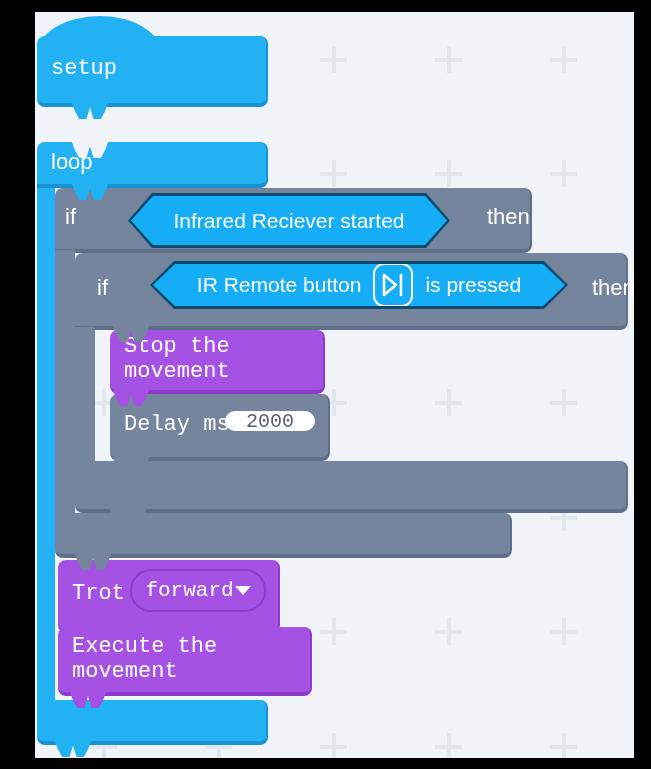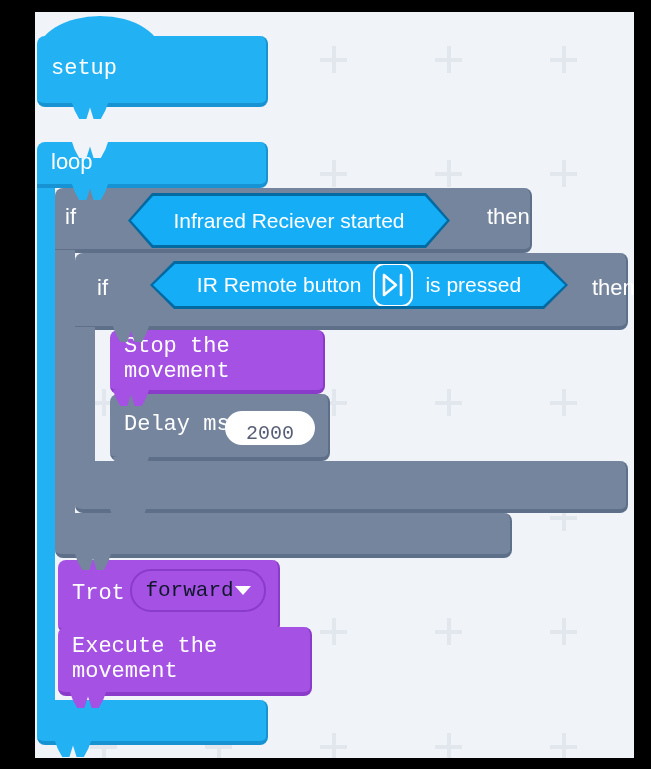--- a/index.html
+++ b/index.html
@@ -43,21 +43,21 @@
   .bump.b-bg     { background:#F0F3F8; filter:none; }
 
   
   #setup-dome {
     position:absolute; left:2px; top:4px; width:126px; height:48px;
     background:#22B2F4; border-radius:100% 100% 0 0 / 160% 170% 0 0;
     z-index:2;
   }
 
   
-  .hex-outer { position:absolute; background:#0369a1; display:block; }
+  .hex-outer { position:absolute; background:#0c4a6e; display:block; }
   .hex-inner {
     position:absolute; inset:3px; background:#16ADF7;
     display:flex; align-items:center; justify-content:center; gap:12px;
     color:#fff;
   }
   .hexclip-o  { clip-path:polygon(24px 0, calc(100% - 24px) 0, 100% 50%, calc(100% - 24px) 100%, 24px 100%, 0 50%); }
   .hexclip-i  { clip-path:polygon(22px 0, calc(100% - 22px) 0, 100% 50%, calc(100% - 22px) 100%, 22px 100%, 0 50%); }
 
   .if-label   { position:absolute; top:0; bottom:4px; display:flex; align-items:center; }
   .then-label { position:absolute; top:0; bottom:4px; display:flex; align-items:center;margin-left:12px; }
@@ -72,21 +72,21 @@
   .oval {
     position:absolute; background:#fff; border-radius:17px;
     display:flex; align-items:center; justify-content:center;
     color:#575E75; font-size:20px;
   }
 
   
   .dropdown {
     position:absolute; border:2px solid #8A3BC9; border-radius:21px;
     display:flex; align-items:center; justify-content:center; gap:1px;
-    color:#0f172a; font-size:21px;
+    color:#ffffff; font-size:21px;
   }
   .caret { width:0; height:0; border-left:8px solid transparent;
            border-right:8px solid transparent; border-top:9px solid #fff; }
 
   .hex-text { font-size:21px; white-space:nowrap; }
 </style>
 </head>
 <body>
 
 <div id="canvas">
@@ -177,21 +177,21 @@
   <div class="bump b-gray" style="left:75px; top:497px; z-index:8;"></div>
   <div class="bump b-gray" style="left:78px; top:314px; z-index:8;"></div>
 
   <div class="blk purple rad label-pad" style="left:75px; top:318px; width:215px; height:64px; z-index:6;">
     <span>Stop the movement</span>
   </div>
   <div class="bump b-purple" style="left:78px; top:378px; z-index:8;"></div>
 
   <div class="blk gray rad label-pad" style="left:75px; top:382px; width:220px; height:67px; z-index:6;">
     <span>Delay ms</span>
-    <div class="oval" style="left:115px; top:17px; width:90px; height:34px;align-items:flex-end;">
+    <div class="oval" style="left:115px; top:17px; width:90px; height:20px;">
       <span>2000</span>
     </div>
   </div>
   <div class="bump b-gray" style="left:78px; top:445px; z-index:8;"></div>
 
   <div class="blk purple rad label-pad" style="left:23px; top:548px; width:222px; height:73px; z-index:6;">
     <span>Trot</span>
     <div class="dropdown" style="left:72px; top:9px; width:136px; height:43px;">
       <span>forward</span>
       <span class="caret"></span>

